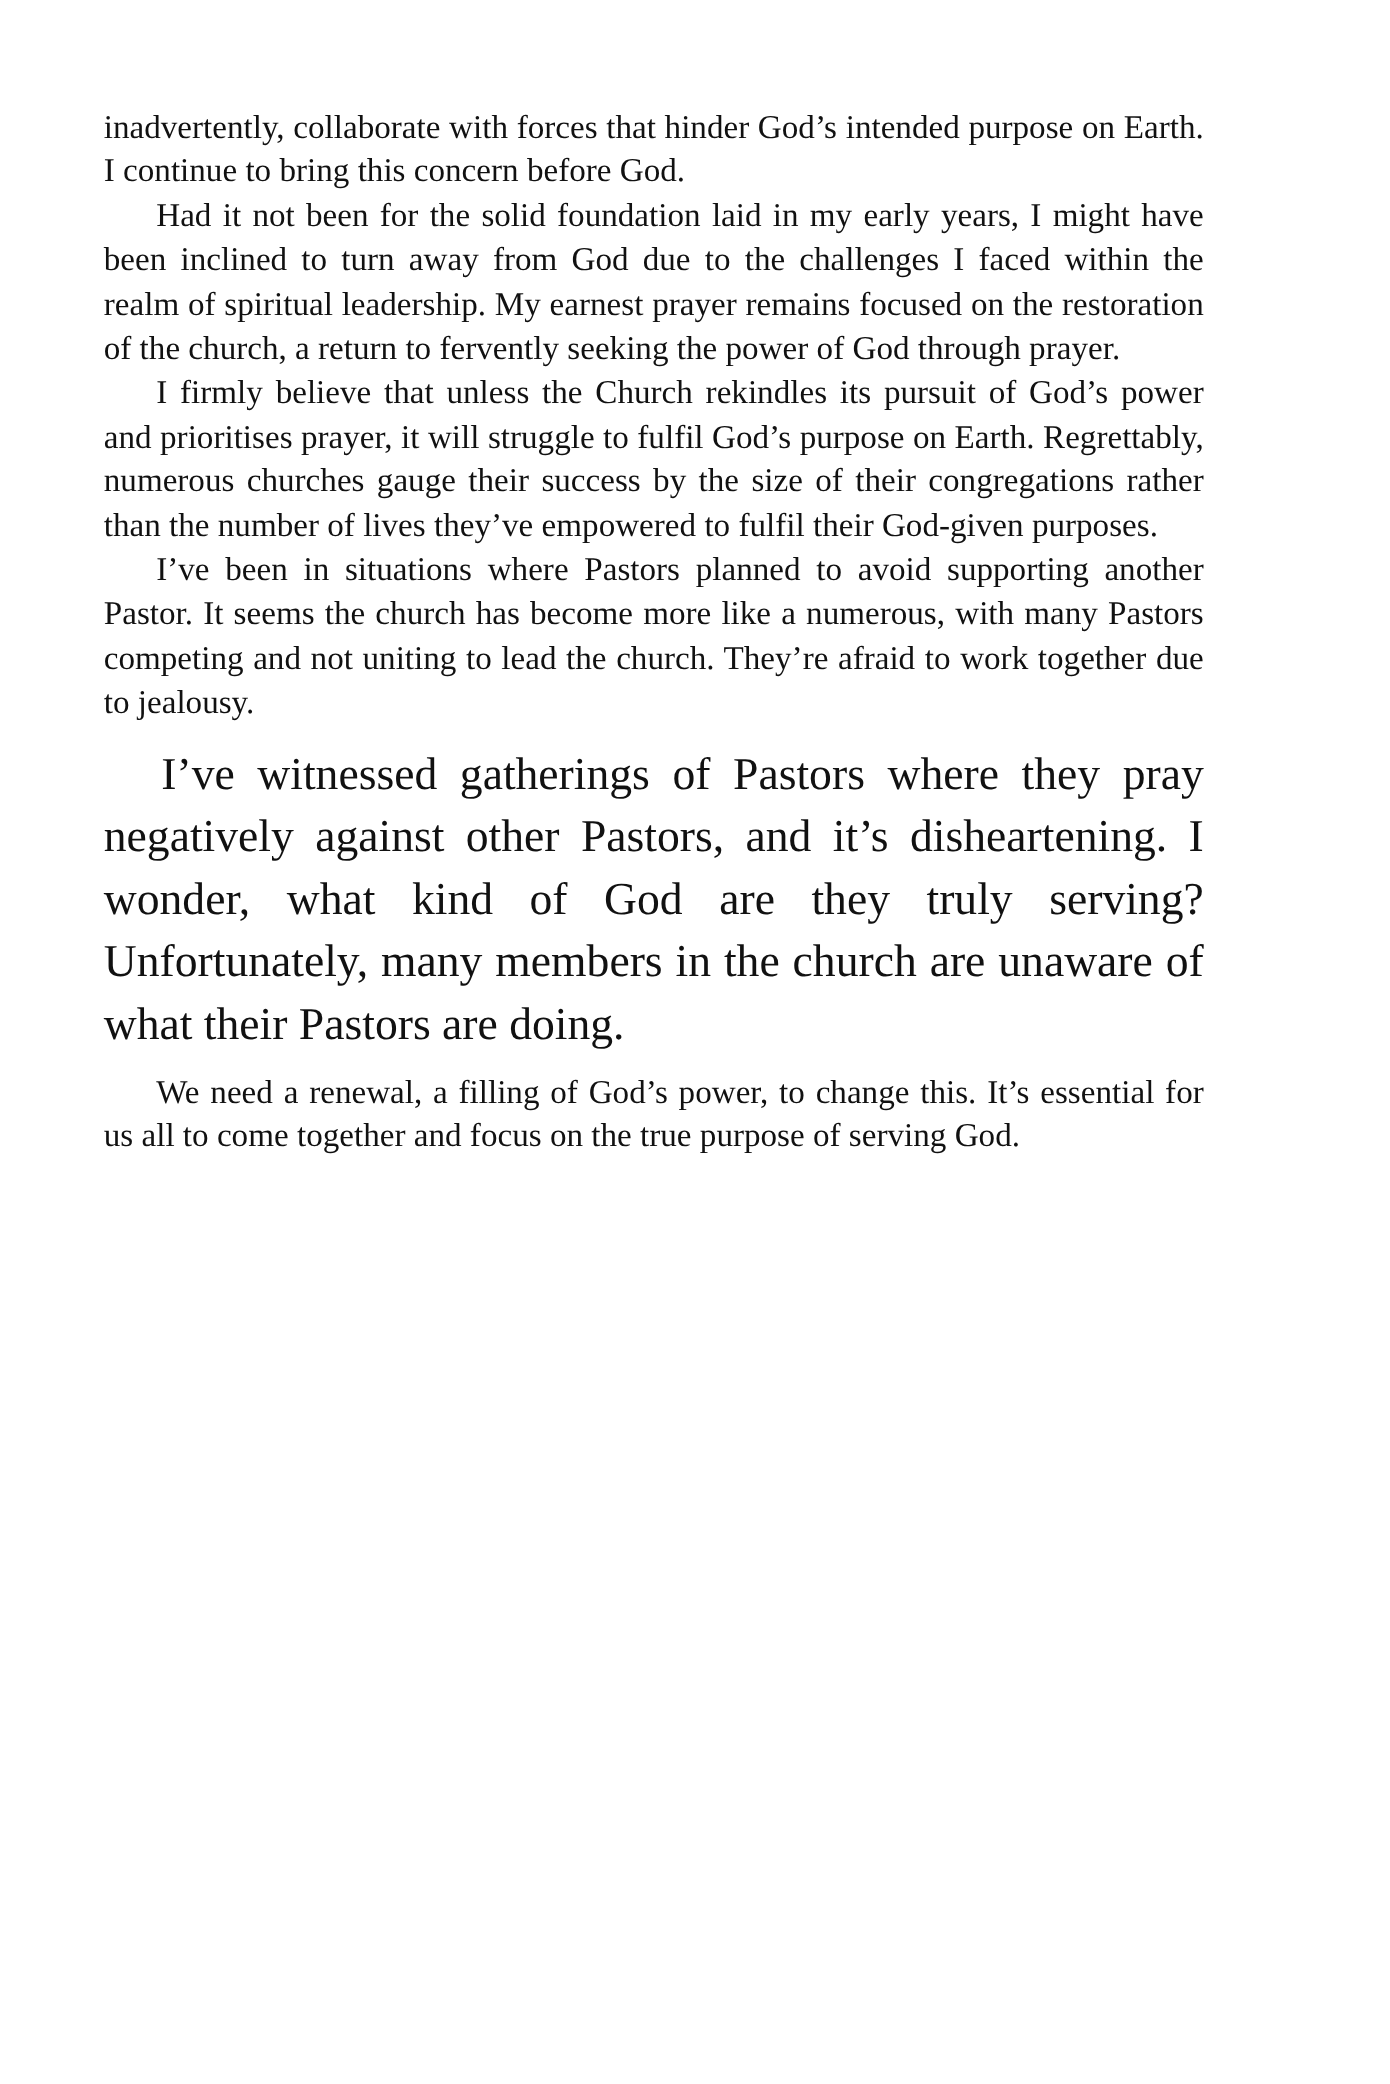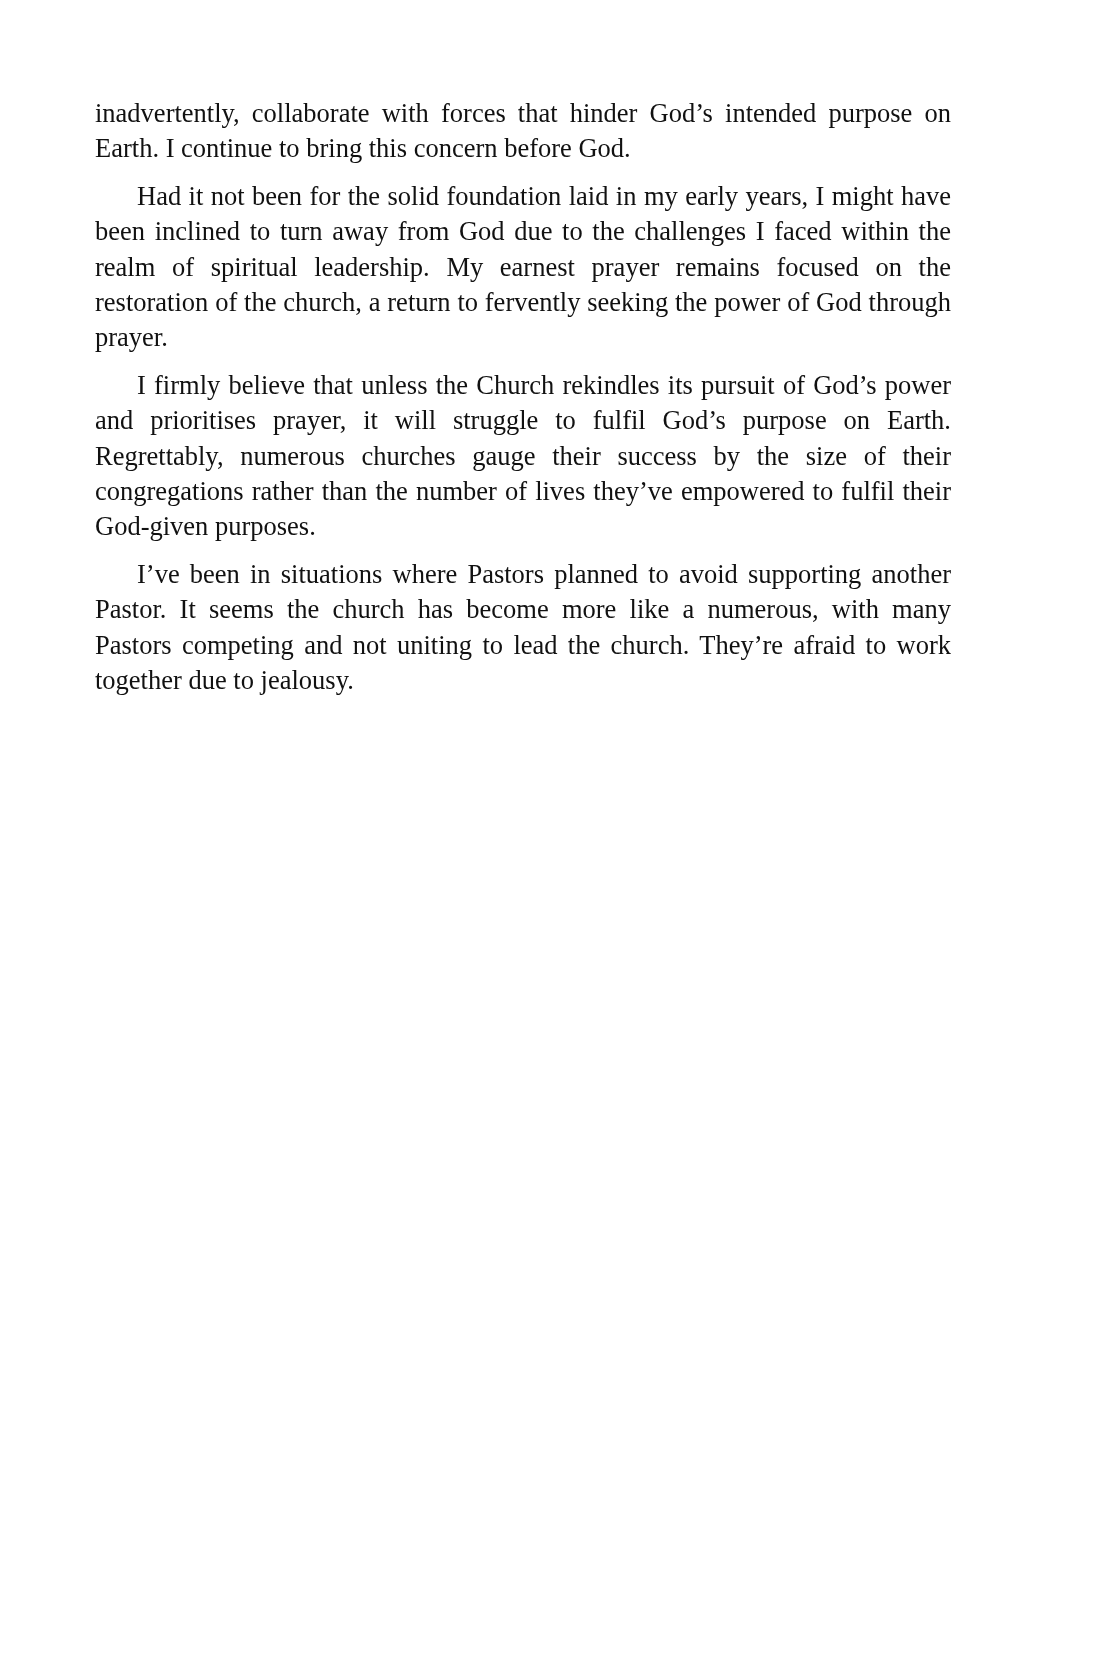--- a/index.html
+++ b/index.html
@@ -18,21 +18,21 @@
   }
 
   .text-column {
     position: absolute;
     left: 83px;
     top: 84px;
     width: 880px;
   }
 
   p {
-    margin: 12px;
+    margin: 0;
     padding: 0;
     color: #111111;
     font-family: "Liberation Serif", "DejaVu Serif", serif;
     text-align: justify;
     text-justify: inter-word;
     -webkit-hyphens: none;
     hyphens: none;
   }
 
   p.body-para {
@@ -65,16 +65,18 @@
   <div class="text-column">
 
     <p class="body-para continued last-line-left">inadvertently, collaborate with forces that hinder God’s intended purpose on Earth. I continue to bring this concern before God.</p>
 
     <p class="body-para last-line-left">Had it not been for the solid foundation laid in my early years, I might have been inclined to turn away from God due to the challenges I faced within the realm of spiritual leadership. My earnest prayer remains focused on the restoration of the church, a return to fervently seeking the power of God through prayer.</p>
 
     <p class="body-para last-line-left">I firmly believe that unless the Church rekindles its pursuit of God’s power and prioritises prayer, it will struggle to fulfil God’s purpose on Earth. Regrettably, numerous churches gauge their success by the size of their congregations rather than the number of lives they’ve empowered to fulfil their God-given purposes.</p>
 
     <p class="body-para last-line-left">I’ve been in situations where Pastors planned to avoid supporting another Pastor. It seems the church has become more like a numerous, with many Pastors competing and not uniting to lead the church. They’re afraid to work together due to jealousy.</p>
 
+    <p class="emphasis-para last-line-left">I’ve witnessed gatherings of Pastors where they pray negatively against other Pastors, and it’s disheartening. I wonder, what kind of God are they truly serving? Unfortunately, many members in the church are unaware of what their Pastors are doing.</p>
 
+    <p class="body-para last-line-left">We need a renewal, a filling of God’s power, to change this. It’s essential for us all to come together and focus on the true purpose of serving God.</p>
 
   </div>
 </div>
 
 </body></html>

